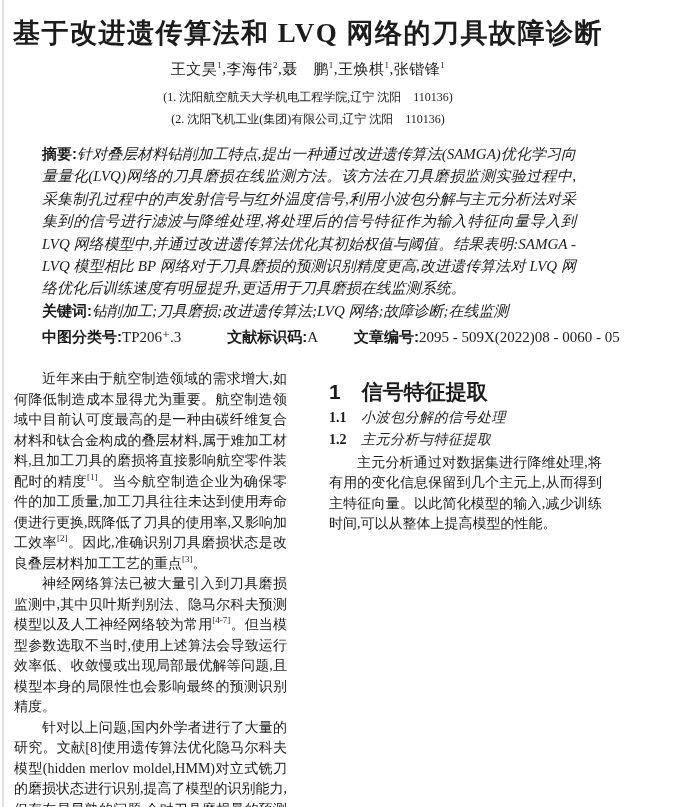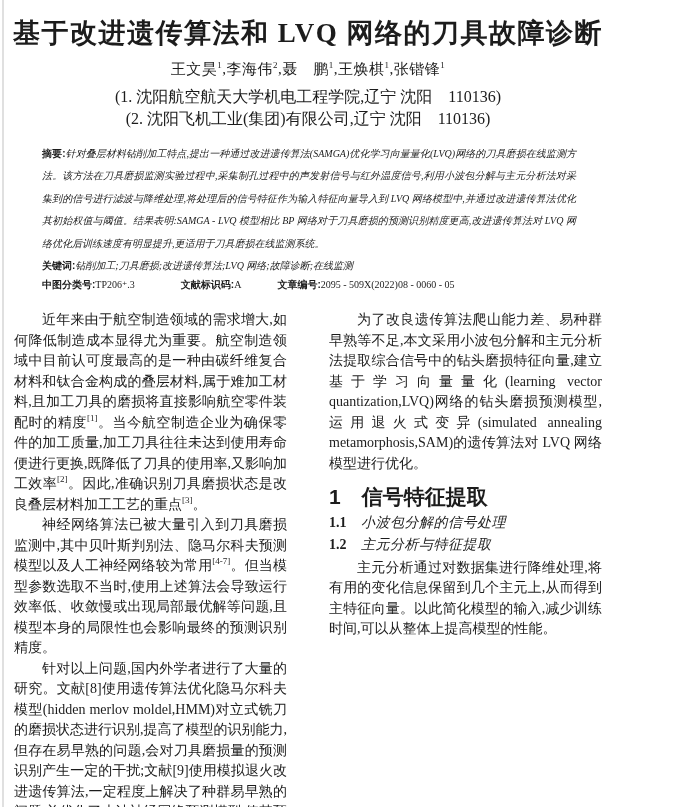--- a/index.html
+++ b/index.html
@@ -25,44 +25,44 @@
   }
   .authors {
     text-align: center;
     font-size: 15px;
     margin-top: 10px;
     letter-spacing: .5px;
   }
   .authors sup { font-size: 9px; }
   .affils {
     text-align: center;
-    font-size: 16px;
+    font-size: 12px;
     margin-top: 7px;
     line-height: 22px;
   }
   
   .meta {
     margin: 13px 40px 0 42px;
-    font-size: 10px;
+    font-size: 15px;
   }
   .meta p { margin: 0; }
   .lbl {
     font-family: "Liberation Sans", "DejaVu Sans", sans-serif;
     font-weight: 700;
     font-style: normal;
   }
   .abs {
     text-align: justify;
     line-height: 22.4px;
   }
   .abs .val, .kw .val { font-style: italic; }
   .kw { line-height: 22.4px; }
   .clc-line {
     display: flex;
-    line-height: 16px;
+    line-height: 30px;
     white-space: nowrap;
   }
   .clc-line .pair2 { margin-left: 46px; }
   .clc-line .pair3 { margin-left: 36px; }
   
   .columns {
     display: flex;
     margin: 17px 14px 0 14px;
     column-gap: 42px;
   }
@@ -120,20 +120,19 @@
       </p>
   </div>
 
   <div class="columns">
     <div class="col">
         <p class="p">近年来由于航空制造领域的需求增大,如何降低制造成本显得尤为重要。航空制造领域中目前认可度最高的是一种由碳纤维复合材料和钛合金构成的叠层材料,属于难加工材料,且加工刀具的磨损将直接影响航空零件装配时的精度<sup>[1]</sup>。当今航空制造企业为确保零件的加工质量,加工刀具往往未达到使用寿命便进行更换,既降低了刀具的使用率,又影响加工效率<sup>[2]</sup>。因此,准确识别刀具磨损状态是改良叠层材料加工工艺的重点<sup>[3]</sup>。</p>
         <p class="p">神经网络算法已被大量引入到刀具磨损监测中,其中贝叶斯判别法、隐马尔科夫预测模型以及人工神经网络较为常用<sup>[4-7]</sup>。但当模型参数选取不当时,使用上述算法会导致运行效率低、收敛慢或出现局部最优解等问题,且模型本身的局限性也会影响最终的预测识别精度。</p>
         <p class="p">针对以上问题,国内外学者进行了大量的研究。文献[8]使用遗传算法优化隐马尔科夫模型(hidden merlov moldel,HMM)对立式铣刀的磨损状态进行识别,提高了模型的识别能力,但存在易早熟的问题,会对刀具磨损量的预测识别产生一定的干扰;文献[9]使用模拟退火改进遗传算法,一定程度上解决了种群易早熟的问题,并优化了小波神经网络预测模型,使其预测精度有所提高;文献[10]通过动态自适应改进遗传算法,极大程度上避免了易早熟的问题,</p>
       </div>
     <div class="col">
-        <p class="p">为了改良遗传算法爬山能力差、易种群早熟等不足,本文采用小波包分解和主元分析法提取综合信号中的钻头磨损特征向量,建立基于学习向量量化(learning vector quantization,LVQ)网络的钻头磨损预测模型,运用退火式变异(simulated annealing metamorphosis,SAM)的遗传算法对 LVQ 网络模型进行优化。</p>
         <div class="h1">1　信号特征提取</div>
         <div class="h2"><strong>1.1</strong>　小波包分解的信号处理</div>
         <div class="h2"><strong>1.2</strong>　主元分析与特征提取</div>
         <p class="p">主元分析通过对数据集进行降维处理,将有用的变化信息保留到几个主元上,从而得到主特征向量。以此简化模型的输入,减少训练时间,可以从整体上提高模型的性能。</p>
       </div>
   </div>
 </div>
 
 </body></html>

